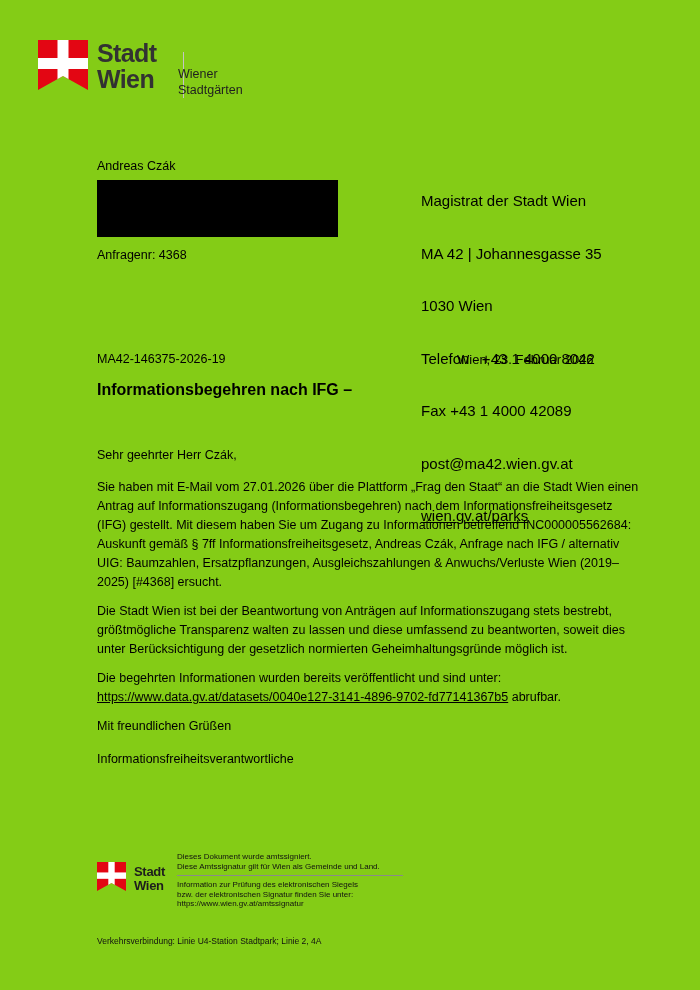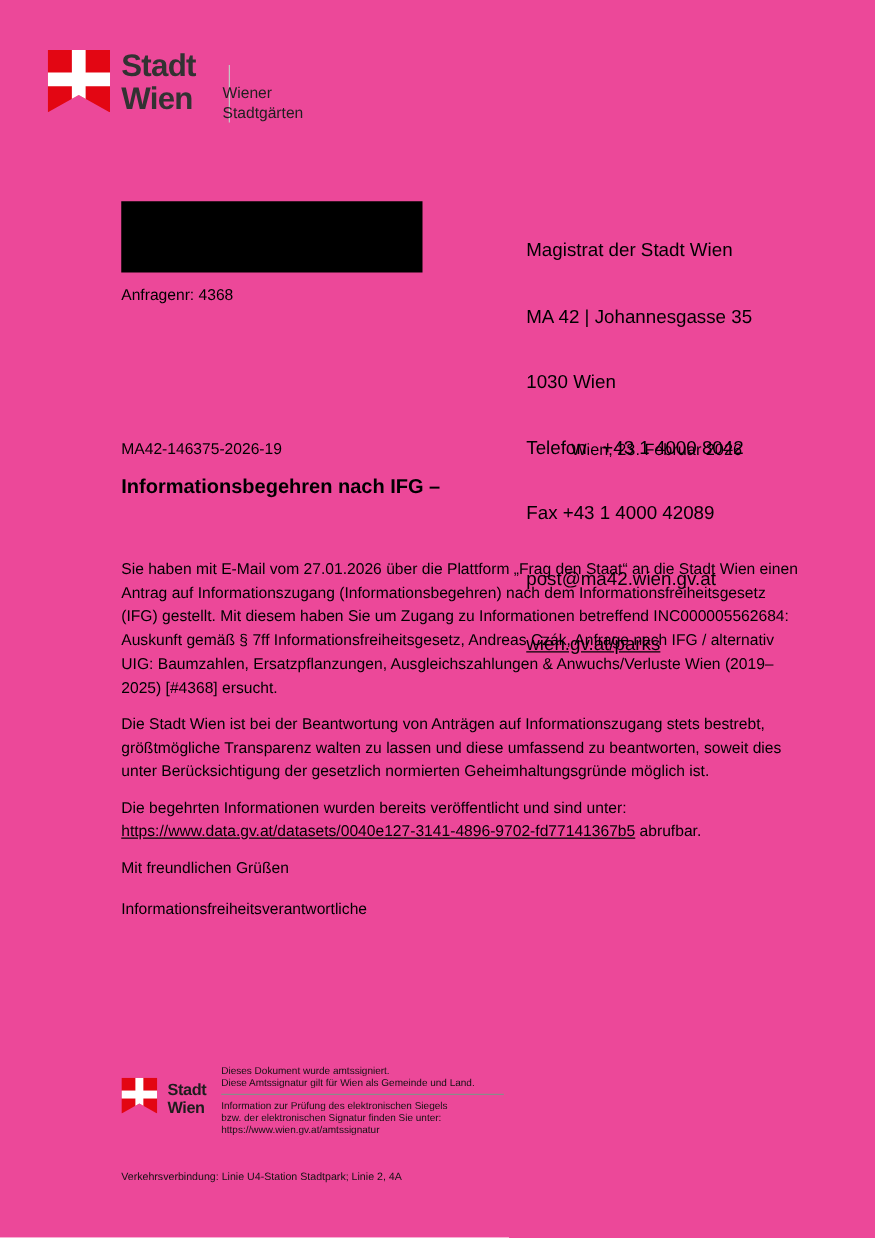--- a/index.html
+++ b/index.html
@@ -1,18 +1,18 @@
 <!DOCTYPE html>
 <html><head>
 <meta charset="utf-8">
 <style>
   * { margin:0; padding:0; box-sizing:border-box; }
   html,body { background:#ffffff; }
   body { font-family:"Liberation Sans", sans-serif; color:#000; }
-  .page { position:relative; width:700px; height:990px; background:#ec4899; overflow:hidden; margin:0 auto; }
+  .page { position:relative; width:700px; height:990px; background:#84cc16; overflow:hidden; margin:0 auto; }
 
   
   .brand { position:absolute; left:38px; top:38px; width:330px; height:64px; }
   .brand-logo { position:absolute; left:0; top:2px; }
   .wordmark { position:absolute; left:59px; top:2px; font-weight:bold; font-size:25px; line-height:26px; letter-spacing:-0.6px; color:#323232; }
   .brand-divider { position:absolute; left:145px; top:14px; width:1px; height:46px; background:#c4c4c4; }
   .dept { position:absolute; left:140px; top:29px; font-size:12.5px; line-height:15.5px; color:#1f1f1f; }
 
   
   .recipient { position:absolute; left:97px; top:157px; font-size:12.5px; line-height:19px; }
@@ -70,20 +70,21 @@
       <div>Wien</div>
     </div>
     <div class="brand-divider"></div>
     <div class="dept">
       <div>Wiener</div>
       <div>Stadtgärten</div>
     </div>
   </div>
 
   <div class="recipient">
+    <div>Andreas Czák</div>
     <div class="redaction"></div>
     <div class="request-no">Anfragenr: 4368</div>
   </div>
 
   <div class="sender">
     <div>Magistrat der Stadt Wien</div>
     <div>MA 42 | Johannesgasse 35</div>
     <div>1030 Wien</div>
     <div>Telefon   +43 1 4000 8042</div>
     <div>Fax +43 1 4000 42089</div>
@@ -92,20 +93,21 @@
   </div>
 
   <div class="ref-number">MA42-146375-2026-19</div>
   <div class="ref-date">Wien, 23. Februar 2026</div>
 
   <div class="subject">
     <div>Informationsbegehren nach IFG –</div>
   </div>
 
   <div class="letter-body">
+    <div class="salutation">Sehr geehrter Herr Czák,</div>
     <p class="para">Sie haben mit E-Mail vom 27.01.2026 über die Plattform „Frag den Staat“ an die Stadt Wien einen Antrag auf Informationszugang (Informationsbegehren) nach dem Informationsfreiheitsgesetz (IFG) gestellt. Mit diesem haben Sie um Zugang zu Informationen betreffend INC000005562684: Auskunft gemäß § 7ff Informationsfreiheitsgesetz, Andreas Czák, Anfrage nach IFG / alternativ UIG: Baumzahlen, Ersatzpflanzungen, Ausgleichszahlungen &amp; Anwuchs/Verluste Wien (2019–2025) [#4368] ersucht.</p>
     <p class="para">Die Stadt Wien ist bei der Beantwortung von Anträgen auf Informationszugang stets bestrebt, größtmögliche Transparenz walten zu lassen und diese umfassend zu beantworten, soweit dies unter Berücksichtigung der gesetzlich normierten Geheimhaltungsgründe möglich ist.</p>
     <p class="para link-line">
       <span>Die begehrten Informationen wurden bereits veröffentlicht und sind unter:</span>
       <a href="#" class="doc-link">https://www.data.gv.at/datasets/0040e127-3141-4896-9702-fd77141367b5</a><span> abrufbar.</span>
     </p>
     <div class="closing">Mit freundlichen Grüßen</div>
     <div>Informationsfreiheitsverantwortliche</div>
   </div>
 

